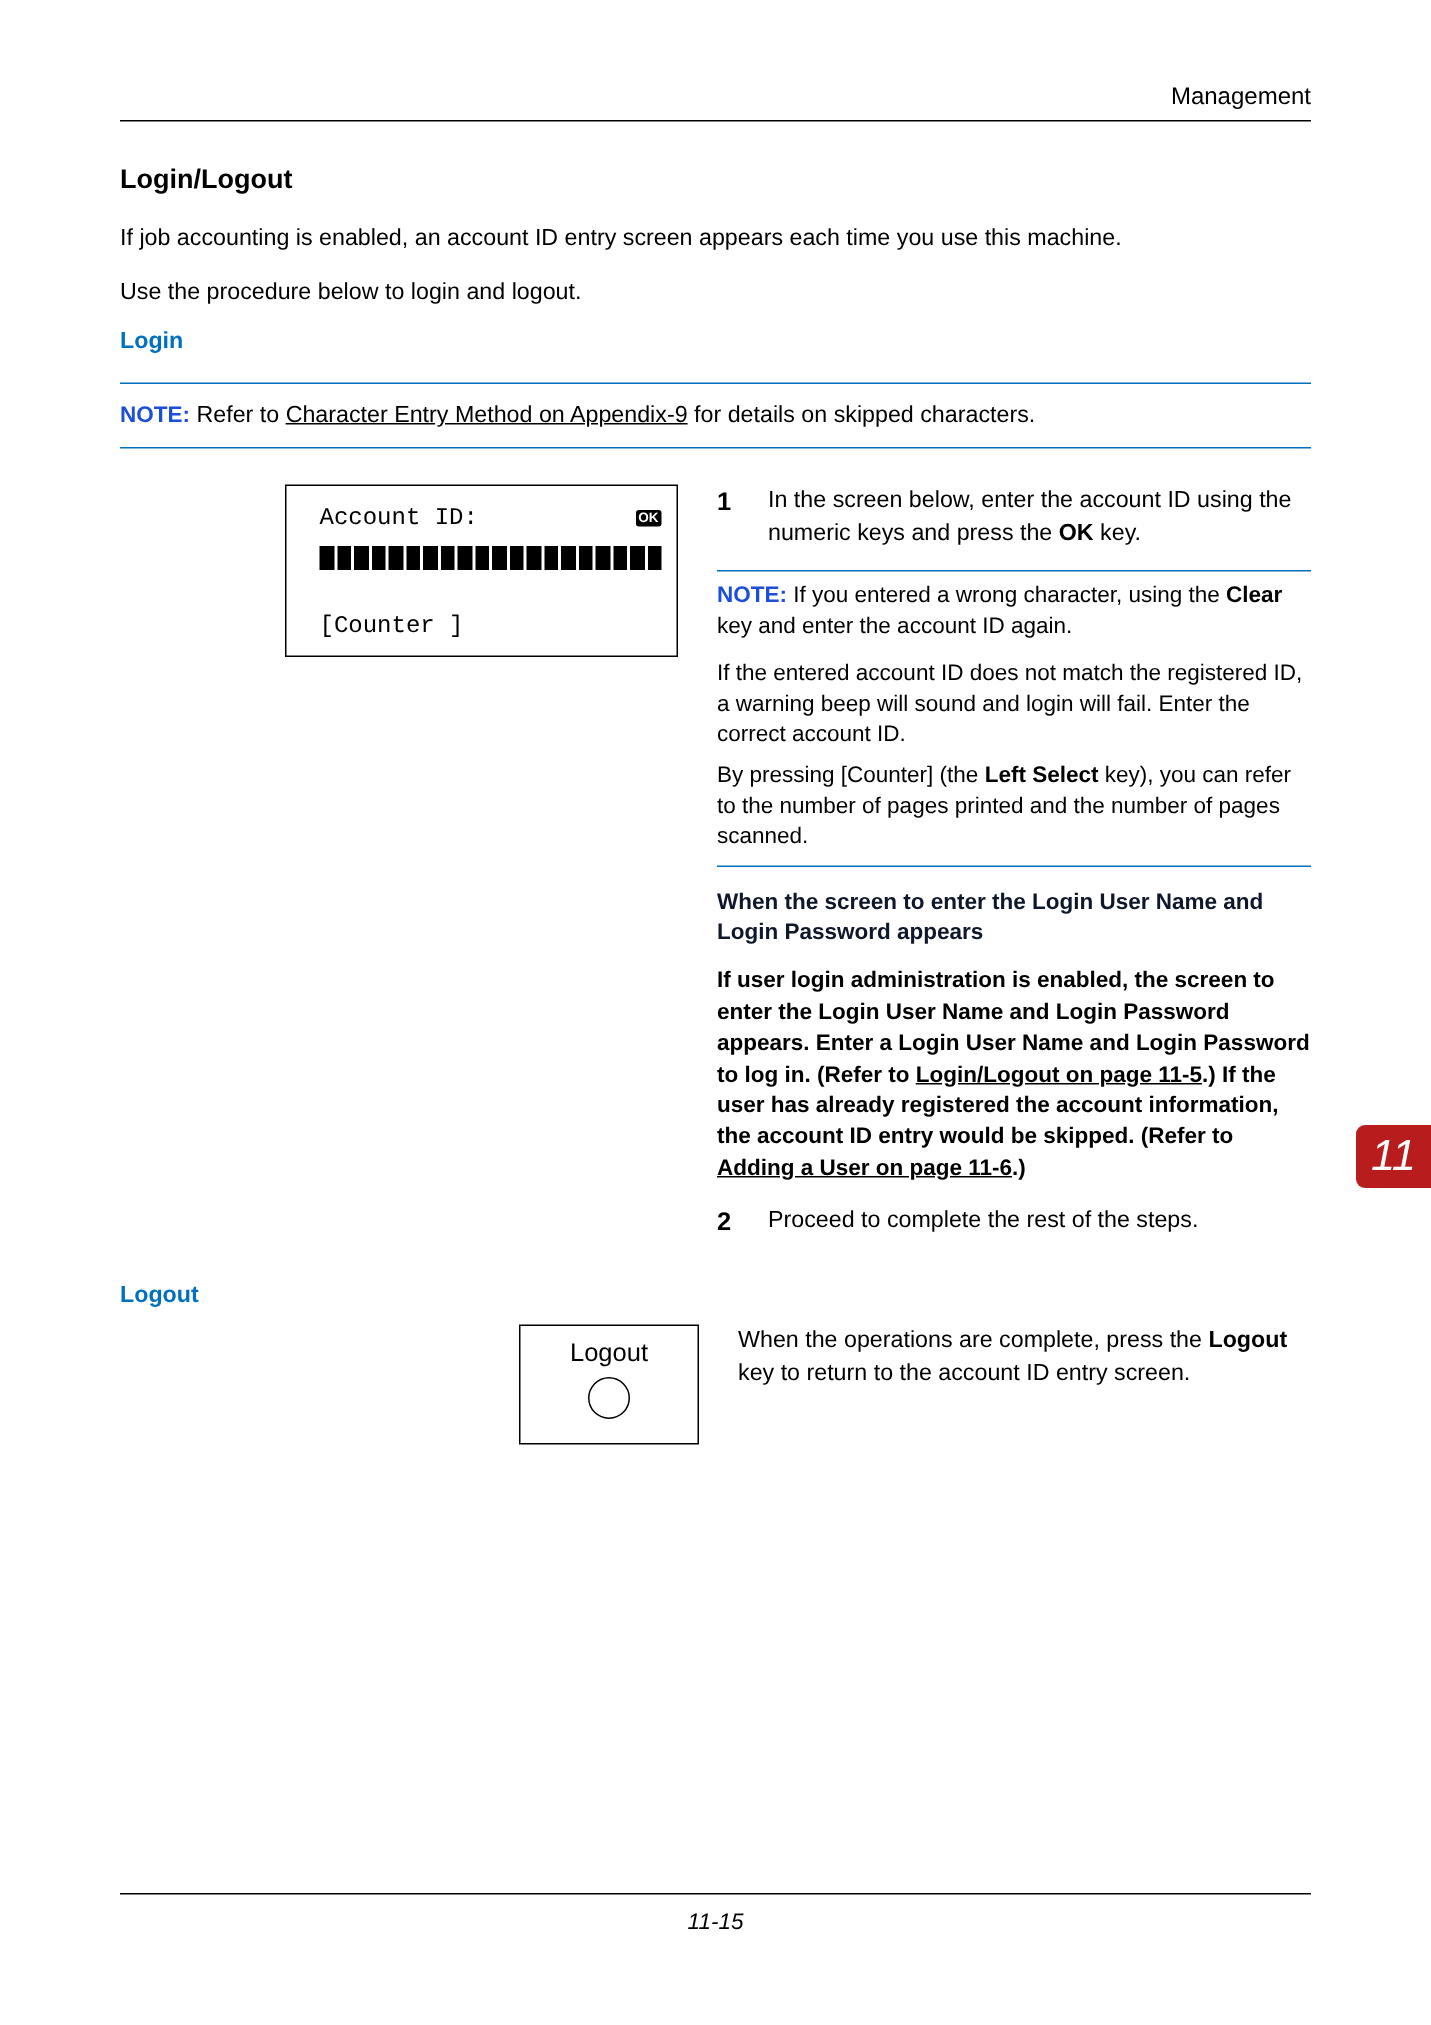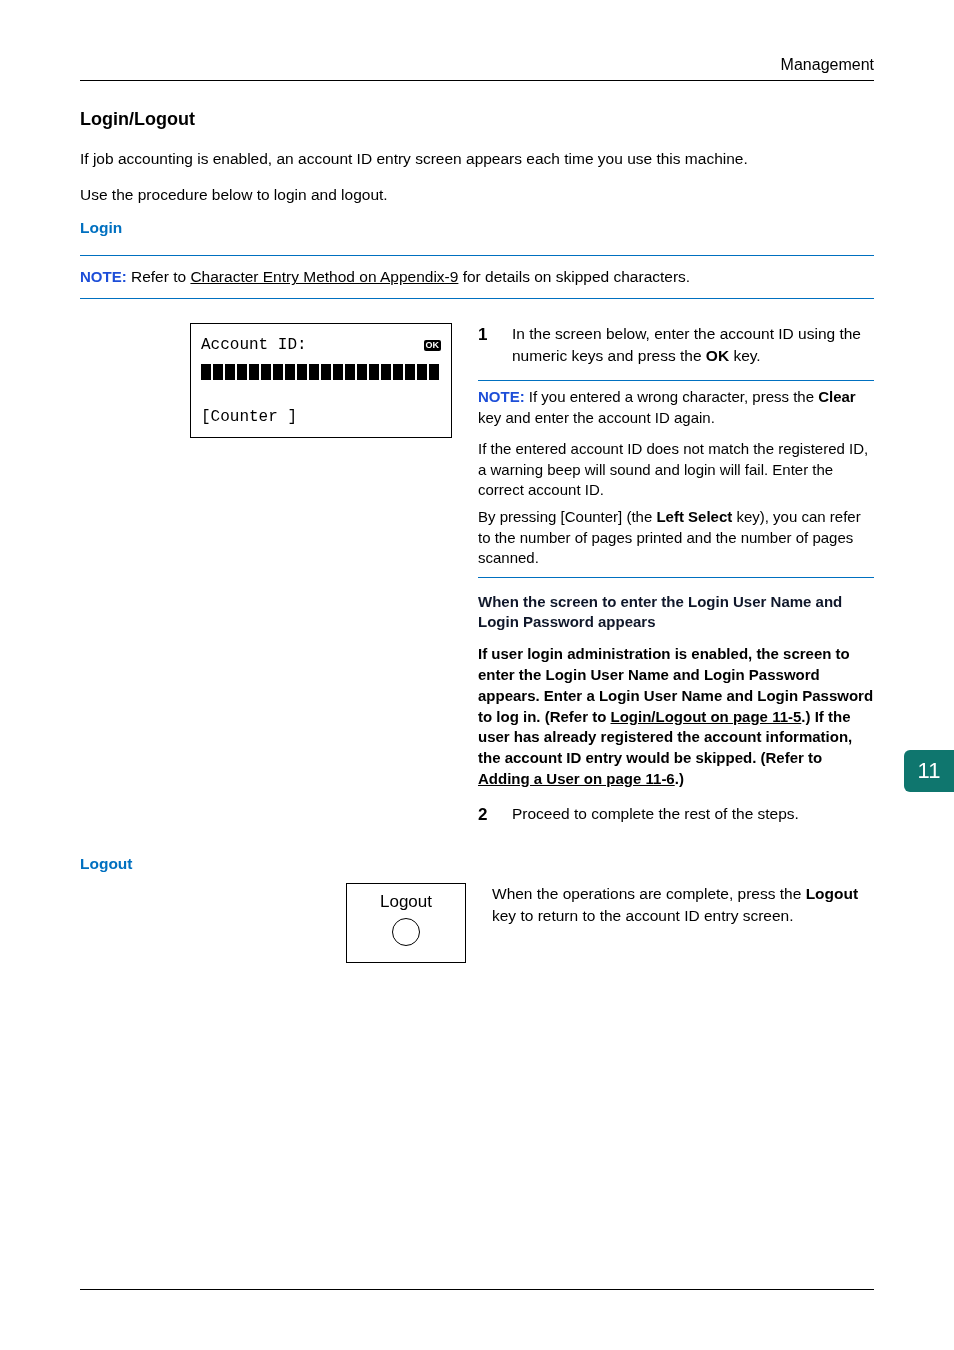--- a/index.html
+++ b/index.html
@@ -15,21 +15,21 @@
   .blue-small { color: #1d4ed8; font-weight: bold; font-size: 15px; }
   .link { text-decoration: underline; }
   .note-block { margin: 18px 0 24px 0; }
   .note-block .hr-blue { margin-bottom: 6px; margin-top: 6px; }
   .note-text { font-size: 15.5px; line-height: 1.4; padding: 4px 0; }
 
   .two-col { display: flex; gap: 28px; margin-top: 8px; }
   .left-col { width: 370px; flex-shrink: 0; padding-left: 110px; }
   .right-col { flex: 1; }
 
-  .screen-box { width: 262px; border: 1.5px solid #000; padding: 10px 10px 8px 10px; font-family: "Courier New", monospace; font-size: 16px; line-height: 1.4; }
+  .screen-box { width: 262px; border: 1.5px solid #000; padding: 10px 10px 8px 22px; font-family: "Courier New", monospace; font-size: 16px; line-height: 1.4; }
   .screen-row { display: flex; justify-content: space-between; align-items: center; margin-bottom: 6px; }
   .ok-badge { background: #000; color: #fff; font-family: Arial, sans-serif; font-weight: bold; font-size: 9px; padding: 1px 2px; border-radius: 2px; line-height: 1; }
   .cursor-row { display: flex; gap: 2px; margin: 8px 0 18px 0; }
   .cursor-row span { width: 10px; height: 16px; background: #000; }
   .screen-soft { padding-top: 8px; }
 
   .step { display: flex; gap: 18px; font-size: 15.5px; line-height: 1.4; margin-bottom: 14px; }
   .step-num { font-weight: bold; font-size: 17px; min-width: 16px; }
   .rbox { margin: 8px 0 14px 0; }
   .rbox .hr-blue { margin: 2px 0; }
@@ -37,21 +37,21 @@
   .rbox p { margin-top: 6px; }
   .sub-blue-heading { color: #0f172a; font-weight: bold; font-size: 15px; line-height: 1.35; margin: 14px 0 12px 0; }
   .para { font-size: 15px; line-height: 1.38; margin-bottom: 14px; font-weight: bold; }
 
   .logout-row { display: flex; gap: 26px; margin-top: 6px; }
   .logout-spacer { width: 240px; flex-shrink: 0; }
   .logout-box { width: 120px; height: 80px; border: 1.5px solid #000; padding-top: 8px; text-align: center; font-size: 17px; flex-shrink: 0; }
   .logout-box .circ { width: 28px; height: 28px; border: 1.5px solid #000; border-radius: 50%; margin: 6px auto 0 auto; }
   .logout-text { font-size: 15.5px; line-height: 1.4; }
 
-  .side-tab { position: absolute; right: 0; top: 750px; width: 50px; height: 42px; background: #0f766e; color: #fff; font-size: 22px; display: flex; align-items: center; justify-content: center; border-radius: 6px 0 0 6px; }
+  .side-tab { position: absolute; right: 0; top: 750px; width: 50px; height: 42px; background: #b91c1c; color: #fff; font-size: 29px; display: flex; align-items: center; justify-content: center; border-radius: 6px 0 0 6px; font-style: italic; }
 
   .footer-zone { position: absolute; left: 80px; right: 80px; bottom: 60px; }
   .page-num { text-align: center; font-style: italic; font-size: 15px; margin-top: 10px; }
 
   b { font-weight: bold; }
 </style>
 </head>
 <body>
 
 <div class="page">
@@ -110,21 +110,21 @@
         <div class="step">
           <div class="step-num">1</div>
           <div>
             <span>In the screen below, enter the account ID using the numeric keys and press the </span><b>OK</b><span> key.</span>
           </div>
         </div>
 
         <div class="rbox">
           <hr class="hr-blue">
           <div class="note-text">
-            <span class="blue-small">NOTE:</span><span> If you entered a wrong character, press the </span><b>Clear</b><span> key and enter the account ID again.</span>
+            <span class="blue-small">NOTE:</span><span> If you entered a wrong character, using the </span><b>Clear</b><span> key and enter the account ID again.</span>
           </div>
           <p>If the entered account ID does not match the registered ID, a warning beep will sound and login will fail. Enter the correct account ID.</p>
           <p>
             <span>By pressing [Counter] (the </span><b>Left Select</b><span> key), you can refer to the number of pages printed and the number of pages scanned.</span>
           </p>
           <hr class="hr-blue" style="margin-top:8px">
         </div>
 
         <div class="sub-blue-heading">When the screen to enter the Login User Name and Login Password appears</div>
 
@@ -150,14 +150,15 @@
       <div class="logout-text">
         <span>When the operations are complete, press the </span><b>Logout</b><span> key to return to the account ID entry screen.</span>
       </div>
     </div>
   </div>
 
   <div class="side-tab">11</div>
 
   <div class="footer-zone">
     <hr class="hr">
+    <div class="page-num">11-15</div>
   </div>
 </div>
 
 </body></html>

